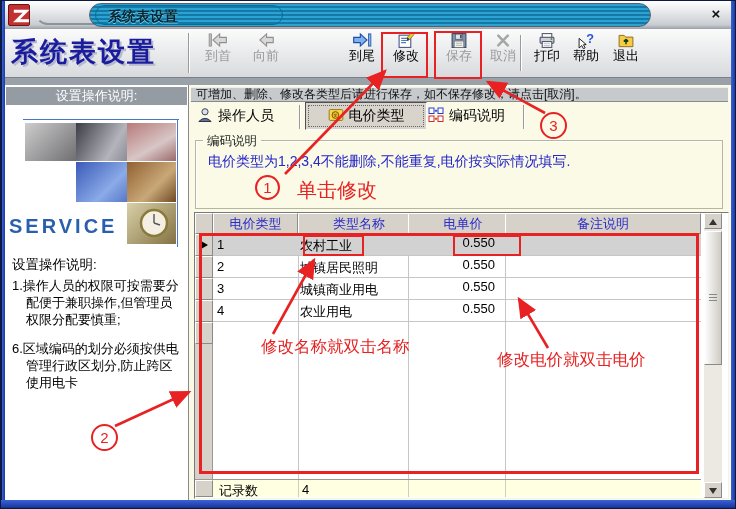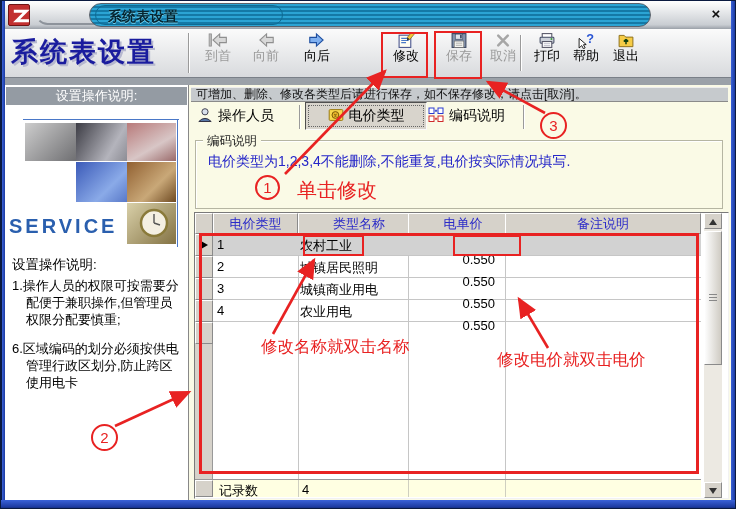--- a/index.html
+++ b/index.html
@@ -53,21 +53,21 @@
   .tframe{left:5px;top:127px;width:535px;height:287px;background:#fff;border:1px solid;border-color:#7a7a7a #f2f2f2 #f2f2f2 #7a7a7a;}
   .th{top:0;height:21px;background:#d6d2ca;border:1px solid;border-color:#fff #8a8a8a #8a8a8a #fff;font-size:13px;color:#2a2ac8;text-align:center;line-height:19px;}
   .tbody{left:0;top:21px;width:506px;height:245px;background:#fff;}
   .vline{top:0;width:1px;height:100%;background:#c6c6c6;}
   .stubcol{left:0;top:0;width:18px;height:100%;background:#d6d2ca;border-right:1px solid #999;}
   .stub{left:0;width:18px;height:22px;background:#d6d2ca;border:1px solid;border-color:#fff #8a8a8a #8a8a8a #fff;}
   .tr{left:18px;width:488px;height:22px;border-bottom:1px solid #c6c6c6;font-size:13px;color:#000;}
   .tr.sel{background:#d2d2d2;}
   .cell-type{position:absolute;left:4px;top:3px;}
   .cell-name{position:absolute;left:87px;top:3px;}
-  .cell-price{position:absolute;left:195px;top:18px;width:92px;text-align:right;padding-right:5px;}
+  .cell-price{position:absolute;left:195px;top:1px;width:92px;text-align:right;padding-right:5px;}
   .tfooter{left:0;top:266px;width:506px;height:18px;background:#ffffe2;border-top:1px solid #999;font-size:13px;}
   .fstub{left:0;top:0;width:18px;height:17px;background:#d6d2ca;border:1px solid;border-color:#fff #8a8a8a #8a8a8a #fff;}
   .marker{position:absolute;left:5px;top:6px;width:0;height:0;border-left:7px solid #000;border-top:4.5px solid transparent;border-bottom:4.5px solid transparent;}
   
   .vscroll{left:509px;top:0;width:18px;height:285px;background:#ece9e2;}
   .sbtn{left:0;width:18px;height:16px;background:#d6d2ca;border:1px solid;border-color:#fff #8a8a8a #8a8a8a #fff;}
   .sthumb{left:0;top:18px;width:18px;height:134px;background:linear-gradient(90deg,#fdfdfd,#cfcbc3);border:1px solid;border-color:#fff #8a8a8a #8a8a8a #fff;}
   .grip{position:absolute;left:4px;top:62px;width:8px;height:8px;background:repeating-linear-gradient(180deg,#888 0 1px,transparent 1px 3px);}
   .tri{position:absolute;left:4px;width:0;height:0;}
   .tri-up{top:5px;border-left:4.5px solid transparent;border-right:4.5px solid transparent;border-bottom:6px solid #333;}
@@ -107,25 +107,26 @@
             <polygon points="16.5,4.6 10.5,4.6 10.5,1.5 4.5,7 10.5,12.5 10.5,9.4 16.5,9.4" fill="#d8d8d8" stroke="#8f8f8f"></polygon>
           </svg></span>
       <span class="lb">到首</span>
     </div>
     <div class="abs tbtn dis" style="left:240px;">
       <span class="ic"><svg viewBox="0 0 18 14" width="20" height="16">
             <polygon points="15.5,4.6 9.5,4.6 9.5,1.5 3.5,7 9.5,12.5 9.5,9.4 15.5,9.4" fill="#d8d8d8" stroke="#8f8f8f"></polygon>
           </svg></span>
       <span class="lb">向前</span>
     </div>
-    <div class="abs tbtn" style="left:291px;">
+    <div class="abs tbtn" style="left:336px;">
       <span class="ic"><svg viewBox="0 0 18 14" width="20" height="16">
-            <polygon points="2.5,4.6 8.5,4.6 8.5,1.5 14.5,7 8.5,12.5 8.5,9.4 2.5,9.4" fill="#7fb0f0" stroke="#1f4fa0"></polygon>
-          </svg></span>
-      <span class="lb">向后</span>
+            <polygon points="1.5,4.6 7.5,4.6 7.5,1.5 13.5,7 7.5,12.5 7.5,9.4 1.5,9.4" fill="#7fb0f0" stroke="#1f4fa0"></polygon>
+            <rect x="14.8" y="1.5" width="2.2" height="11" fill="#7fb0f0" stroke="#1f4fa0" stroke-width="0.7"></rect>
+          </svg></span>
+      <span class="lb">到尾</span>
     </div>
     <div class="abs tbtn" style="left:380px;">
       <span class="ic"><svg viewBox="0 0 16 16" width="18" height="17">
             <rect x="1.5" y="3" width="11" height="11.5" fill="#fffef2" stroke="#44518c"></rect>
             <path d="M3.5 6h7M3.5 8h7M3.5 10h4.5" stroke="#4a7ac8" stroke-width="1" fill="none"></path>
             <g transform="rotate(40 12 4)">
               <rect x="10.6" y="0.2" width="3" height="6.5" fill="#f3c63a" stroke="#8a6d1a" stroke-width="0.7"></rect>
               <path d="M10.6 6.7 l1.5 2.4 1.5-2.4 z" fill="#333"></path>
             </g>
           </svg></span>

